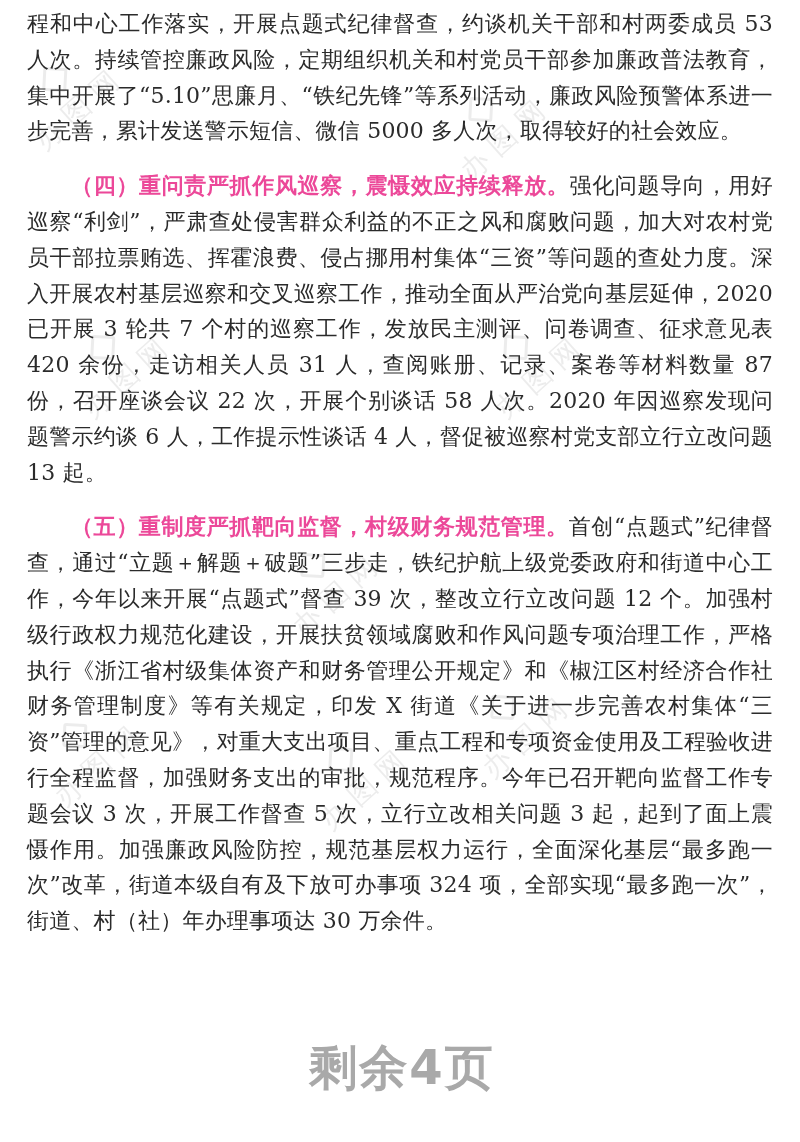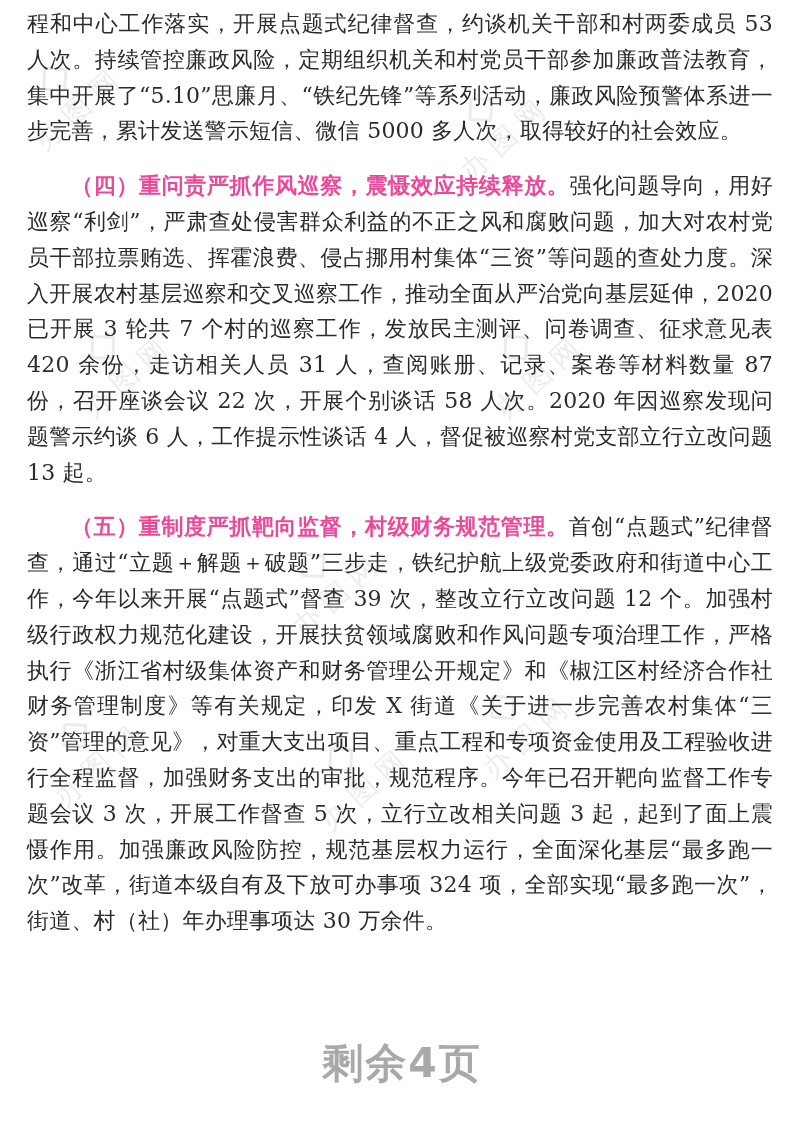--- a/index.html
+++ b/index.html
@@ -30,21 +30,21 @@
   .footer {
     position: absolute;
     left: 4px;
     right: 0;
     top: 1036px;
     display: flex;
     justify-content: center;
     gap: 45px;
     font-family: "DejaVu Sans", "Liberation Sans", sans-serif;
     font-weight: bold;
-    font-size: 41px;
+    font-size: 48px;
     color: #a9a9a9;
     letter-spacing: 2px;
     white-space: nowrap;
   }
   .watermark-layer {
     position: absolute;
     inset: 0;
     pointer-events: none;
   }
   .wm {

